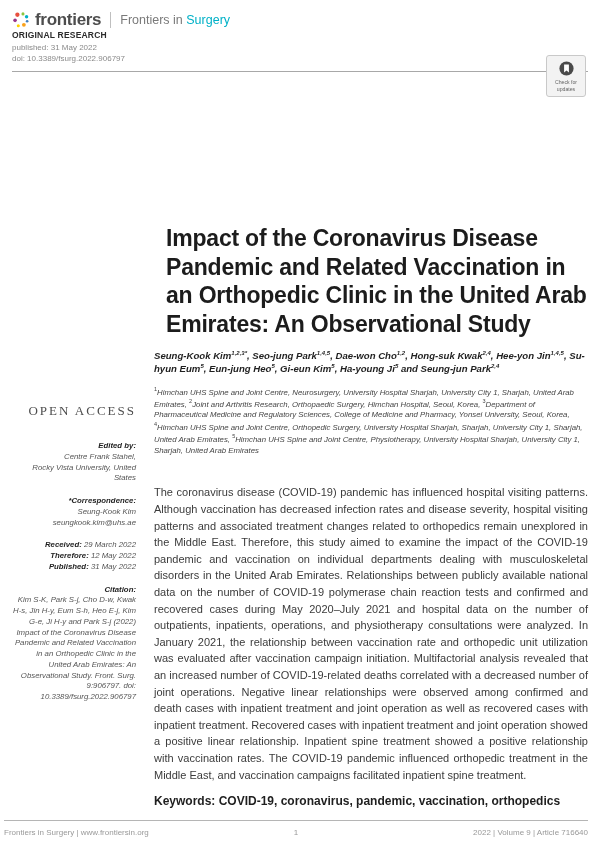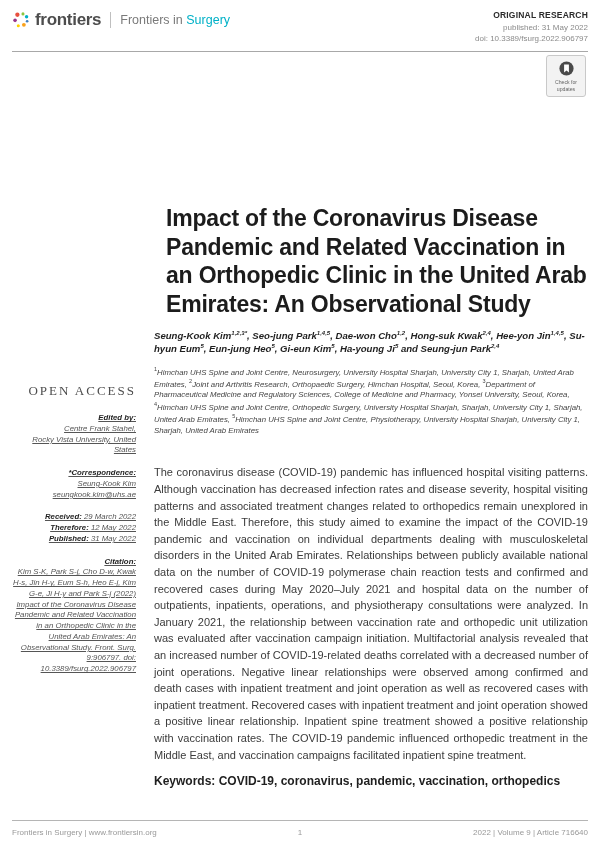--- a/index.html
+++ b/index.html
@@ -2,50 +2,50 @@
 <html><head>
 <meta charset="utf-8">
 <style>
   html,body { margin:0; padding:0; background:#e9e9e9; }
   .page {
     position:relative; width:600px; height:845px; margin:0 auto;
     background:#ffffff; font-family:"Liberation Sans", sans-serif;
     overflow:hidden; box-sizing:border-box;
   }
   
-  .header { display:flex; justify-content:space-between; align-items:flex-start; padding:10px 12px 0 12px; }
+  .header { display:flex; justify-content:space-between; align-items:flex-start; padding:10px 12px 0 12px;flex-direction:column; }
   .brand { display:flex; align-items:center; }
   .logo-icon { width:18px; height:18px; display:block; }
   .brand-name { font-size:17px; font-weight:bold; color:#4d4d4d; margin-left:5px; letter-spacing:-0.3px; }
   .brand-divider { width:1px; height:16px; background:#bfbfbf; margin:0 9px; }
   .journal { font-size:12.5px; color:#7a7a7a; }
   .journal-name { color:#00b1c7; }
-  .header-meta { text-align:right; font-size:8px; color:#8a8a8a; line-height:1.4;margin-left:16px; }
+  .header-meta { font-size:8px; color:#8a8a8a; line-height:1.4; }
   .header-meta .type { font-weight:bold; color:#2b2b2b; font-size:8.5px; letter-spacing:0.2px; }
   .rule { border:none; border-top:1px solid #a8a8a8; margin:7px 12px 0 12px; }
   
   .check-badge {
     position:absolute; top:55px; right:14px; width:38px; height:40px;
     background:#f3f3f3; border:1px solid #c9c9c9; border-radius:3px;
     display:flex; flex-direction:column; align-items:center; justify-content:center;
     cursor:pointer;
   }
   .badge-circle { width:17px; height:17px; margin-bottom:2px; }
   .badge-text { font-size:5.2px; color:#666; line-height:1.25; text-align:center; }
   
   .content { display:flex; gap:18px; padding:0 12px; }
   .sidebar {
     flex:none; width:124px; padding-top:330px; text-align:right;
     font-size:7.8px; font-style:italic; color:#555; line-height:1.38;
   }
   .open-access {
     font-family:"Liberation Serif", serif; font-style:normal; font-size:13px;
-    letter-spacing:2px; color:#4d4d4d; margin-bottom:13px; white-space:nowrap;
+    letter-spacing:2px; color:#4d4d4d; margin-bottom:21px; white-space:nowrap;
   }
-  .sb-group { margin-bottom:12px;text-decoration:underline; }
+  .sb-group { margin-bottom:12px; }
   .sb-label { font-weight:bold; color:#1f1f1f; }
   .sb-label-inline { font-weight:bold; color:#1f1f1f; }
   .sb-val { color:#555; }
   .main { flex:1; min-width:0; }
   .title {
     margin:152px 0 0 12px; font-size:23px; line-height:28.5px; font-weight:bold;
     color:#1c1c1c; letter-spacing:-0.2px;
   }
   .authors {
     margin-top:12px; font-size:9.6px; font-weight:bold; font-style:italic;
@@ -55,21 +55,21 @@
   .affiliations {
     margin-top:7px; font-size:7.8px; font-style:italic; color:#454545; line-height:1.38;
   }
   .affiliations sup { font-size:5.5px; font-style:normal; }
   .abstract {
     margin-top:28px; font-size:11px; color:#3b3b3b; line-height:16.6px; text-align:justify;
   }
   .keywords { margin-top:11px; font-size:12px; font-weight:bold; color:#1f1f1f; }
   
   .footer {
-    position:absolute; left:12px; right:12px; bottom:8px;
+    position:absolute; left:4px; right:12px; bottom:8px;
     border-top:1px solid #b5b5b5; padding-top:7px;
     display:flex; justify-content:space-between;
     font-size:8px; color:#999;
   }
   .page-num { position:absolute; left:50%; transform:translateX(-50%); }
 </style>
 </head>
 <body>
 
 <div class="page">

